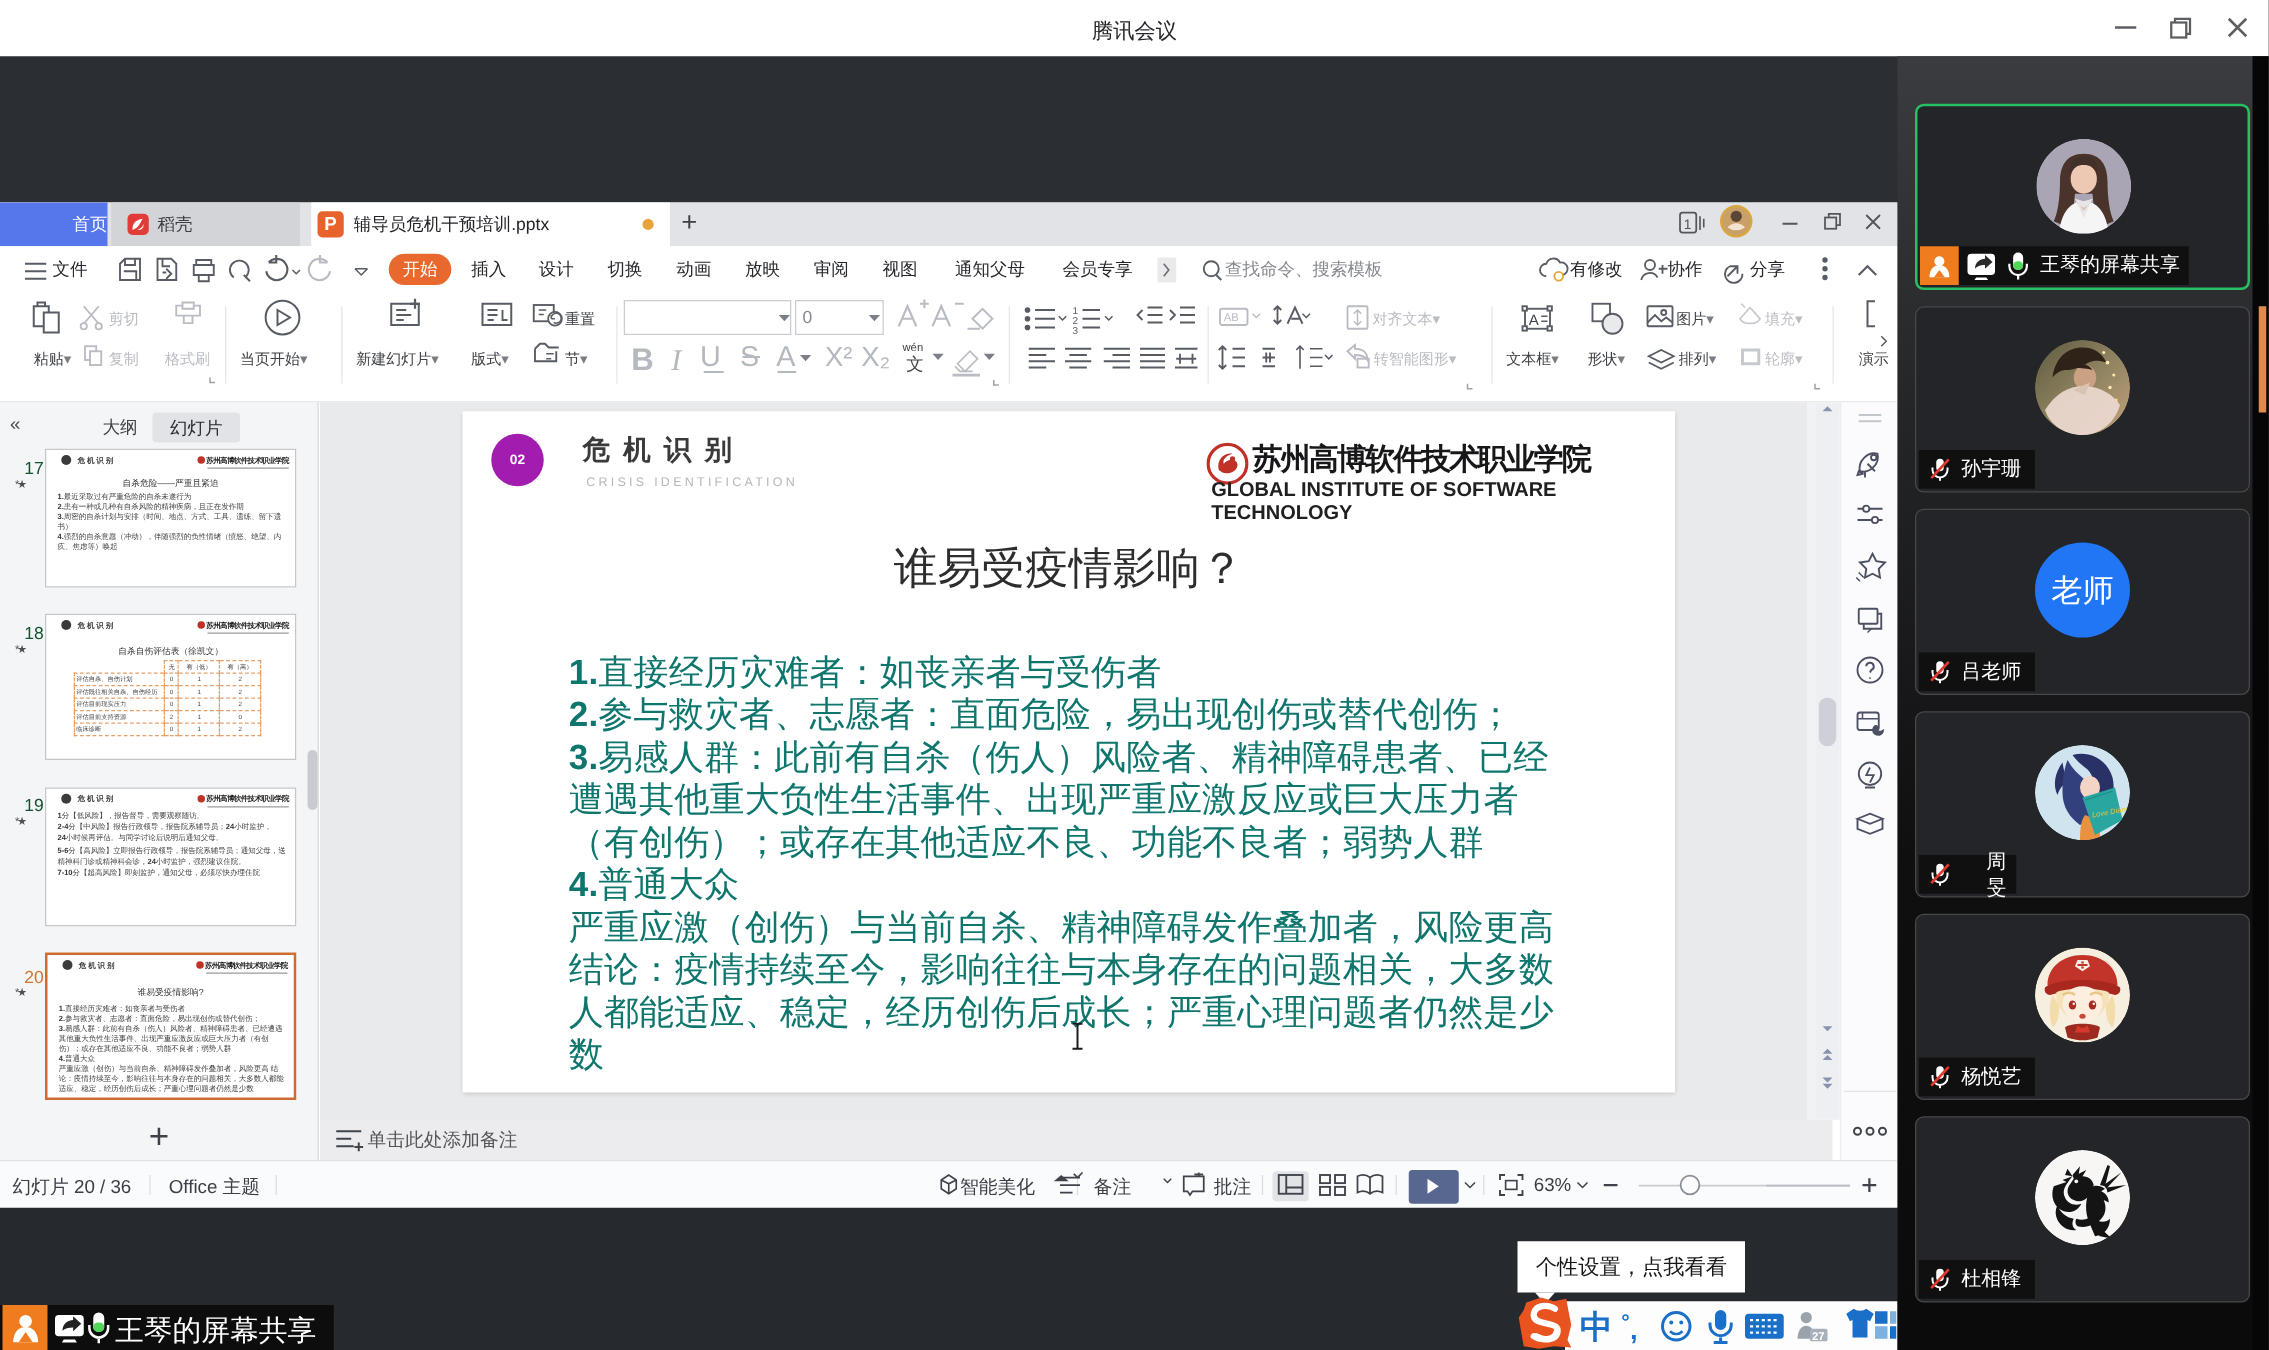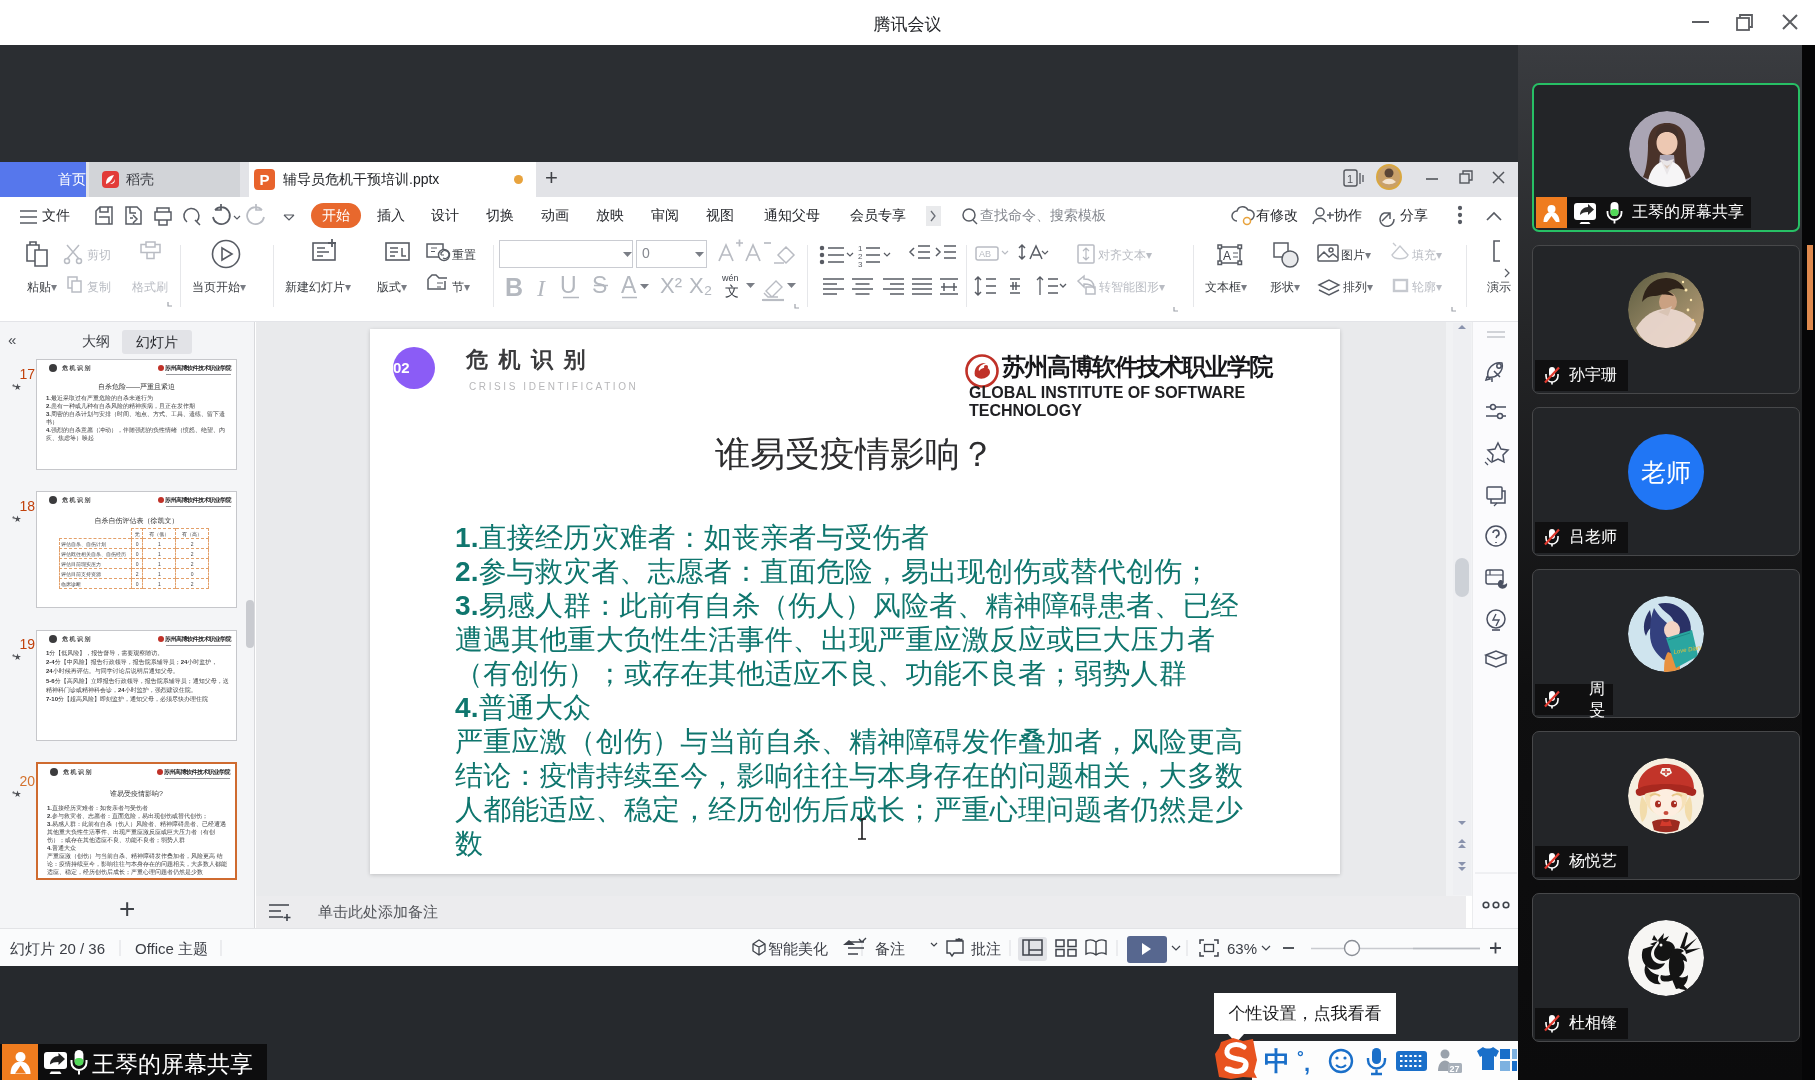--- a/index.html
+++ b/index.html
@@ -36,21 +36,21 @@
   #page { left:114px; top:7px; width:970px; height:545px; background:#fff; box-shadow:0 1px 4px rgba(0,0,0,.18); }
   
   
   #sidebar { left:1518px; top:45px; width:297px; height:1035px; background:linear-gradient(#3a3c40 0%, #242527 28%, #0f0f10 62%, #0b0b0c 100%); }
   .tile { position:absolute; left:14px; width:268px; height:149px; background:#232528; border:1px solid #47484a; border-radius:7px; }
   .tile .av { position:absolute; left:96px; top:27px; width:76px; height:76px; border-radius:50%; overflow:hidden; }
   .nlab { position:absolute; left:2px; bottom:2px; height:31px; background:#101011; color:#fff; font-size:16px; display:flex; align-items:center; }
   .micoff { position:absolute; left:7px; top:5px; }
   
   .thumb { left:36px; width:201px; background:#fff; border:1px solid #c6c7cb; overflow:hidden; }
-  .tnum { left:15px; width:20px; text-align:right; font-size:14px; color:#c2410c; }
+  .tnum { left:15px; width:20px; text-align:right; font-size:14px; color:#14532d; }
   .tstar { left:12px; font-size:9px; color:#4e5055; letter-spacing:-2px; }
   .th-head { position:absolute; left:0; top:0; width:100%; height:16px; }
   .th-head::before { content:""; position:absolute; left:12px; top:4px; width:8px; height:8px; border-radius:50%; background:#3b3b3d; }
   .th-head::after { content:"危机识别"; position:absolute; left:25px; top:4px; font-size:6px; font-weight:bold; letter-spacing:1.5px; color:#3c3c3e; }
   .th-logo { position:absolute; right:5px; top:4px; font-size:6px; font-weight:bold; letter-spacing:-0.5px; color:#1d1d1f; }
   .th-logo::before { content:""; display:inline-block; width:6px; height:6px; border-radius:50%; background:#c03128; margin-right:1px; vertical-align:-1px; }
   .th-logo::after { content:""; position:absolute; left:8px; right:0; bottom:-2px; height:1.5px; background:#9b9ba0; }
   .th-title { position:absolute; left:0; top:22px; width:100%; text-align:center; font-size:7px; color:#333; }
   .th-body { position:absolute; left:9px; top:34px; width:184px; font-size:6px; line-height:8px; color:#424244; }
   .th-body b { color:#353537; }
@@ -435,21 +435,21 @@
       <div class="th-body" style="top:40px;"><b>1.</b>直接经历灾难者：如丧亲者与受伤者<br><b>2.</b>参与救灾者、志愿者：直面危险，易出现创伤或替代创伤；<br><b>3.</b>易感人群：此前有自杀（伤人）风险者、精神障碍患者、已经遭遇其他重大负性生活事件、出现严重应激反应或巨大压力者（有创伤）；或存在其他适应不良、功能不良者；弱势人群<br><b>4.</b>普通大众<br>严重应激（创伤）与当前自杀、精神障碍发作叠加者，风险更高 结论：疫情持续至今，影响往往与本身存在的问题相关，大多数人都能适应、稳定，经历创伤后成长；严重心理问题者仍然是少数</div>
     </div>
 
     <div class="abs" style="left:119px;top:571px;font-size:28px;color:#3e4248;">+</div>
     <div class="abs" style="left:246px;top:278px;width:8px;height:48px;background:#c9cbd0;border-radius:4px;"></div>
   </div>
 
   <div id="mainarea" class="abs">
     <div id="page" class="abs">
 
-      <div class="abs" style="left:23px;top:18px;width:42px;height:42px;border-radius:50%;background:#8b5cf6;color:#fff;font-size:15px;font-weight:bold;line-height:42px;">02</div>
+      <div class="abs" style="left:23px;top:18px;width:42px;height:42px;border-radius:50%;background:#a21caf;color:#fff;font-size:11px;font-weight:bold;text-align:center;line-height:42px;">02</div>
       <div class="abs" style="left:96px;top:16px;font-size:22px;font-weight:bold;letter-spacing:10.5px;color:#3a3a3c;">危机识别</div>
       <div class="abs" style="left:99px;top:52px;font-size:10px;letter-spacing:2.6px;color:#b7b7b9;">CRISIS IDENTIFICATION</div>
 
       <svg class="abs" style="left:595px;top:25px" width="34" height="34" viewBox="0 0 34 34">
         <circle cx="17" cy="17" r="15.5" fill="#fff" stroke="#c03128" stroke-width="2.6"></circle>
         <path d="M10 22 C8 14 14 8 21 9 C15 11 13 14 14 17 C18 12 25 13 25 18 C25 23 18 26 13 24 Z" fill="#c03128"></path>
         <circle cx="21" cy="13" r="2.1" fill="#c03128"></circle>
       </svg>
       <div class="abs" style="left:632px;top:22px;width:270px;font-size:24px;font-weight:bold;letter-spacing:-1.5px;color:#17171a;white-space:nowrap;">苏州高博软件技术职业学院</div>
       <div class="abs" style="left:599px;top:55px;font-size:16px;font-weight:bold;color:#202023;">GLOBAL INSTITUTE OF SOFTWARE TECHNOLOGY</div>
@@ -527,21 +527,21 @@
           <circle cx="13" cy="583" r="2.8" fill="none" stroke="#3f434b" stroke-width="1.6"></circle>
           <circle cx="23" cy="583" r="2.8" fill="none" stroke="#3f434b" stroke-width="1.6"></circle>
           <circle cx="33" cy="583" r="2.8" fill="none" stroke="#3f434b" stroke-width="1.6"></circle>
         </g>
     </svg>
   </div>
   <div id="notesbar" class="abs">
     <svg class="abs" style="left:12px;top:5px" width="24" height="22" viewBox="0 0 24 22" stroke="#3f434b" stroke-width="1.6" fill="none">
       <path d="M1 4 h20 M1 10 h12 M1 16 h14 M19 13 v7 M15.5 16.5 h7"></path>
     </svg>
-    <span style="position:absolute;left:38px;top:7px;margin-left:24px;">单击此处添加备注</span>
+    <span style="position:absolute;left:38px;top:7px;">单击此处添加备注</span>
   </div>
   <div id="statusbar" class="abs">
     <span class="abs" style="left:10px;top:11px;">幻灯片 20 / 36</span>
     <span class="abs" style="left:135px;top:11px;">Office 主题</span>
     <span class="abs" style="left:768px;top:11px;">智能美化</span>
     <span class="abs" style="left:875px;top:11px;">备注</span>
     <span class="abs" style="left:971px;top:11px;">批注</span>
     <span class="abs" style="left:1227px;top:11px;">63%</span>
     <svg class="abs" style="left:0;top:0" width="1518" height="38" viewBox="0 0 1518 38" fill="none" stroke="#3f434b" stroke-width="1.5">
       <path d="M120 11 v16 M221 11 v16 M862 11 v16 M1010 11 v16 M1117 11 v16 M1187 11 v16" stroke="#dcdde1" stroke-width="1"></path>

